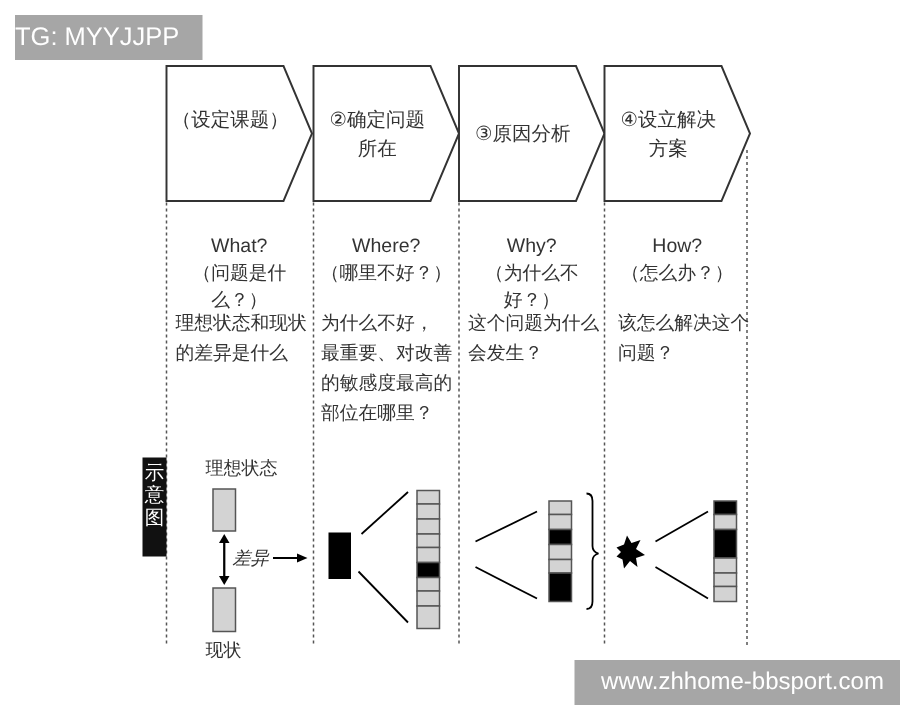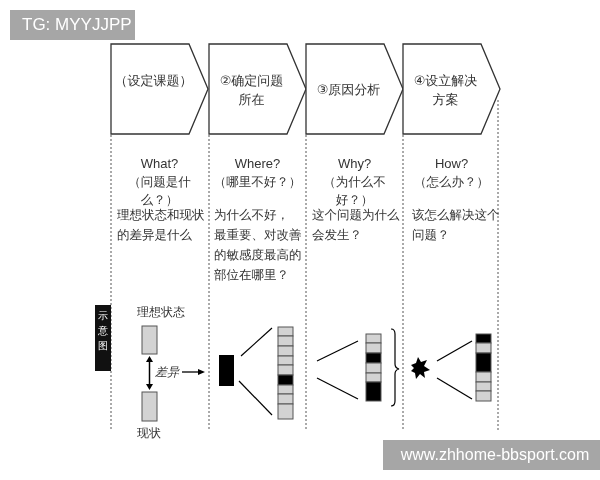--- a/index.html
+++ b/index.html
@@ -1,28 +1,28 @@
 <!DOCTYPE html>
 <html><head>
 <meta charset="utf-8">
 <style>
   html, body { margin:0; padding:0; }
   body { width:600px; height:480px; background:#ffffff; position:relative; overflow:hidden;
          font-family:"DejaVu Sans", sans-serif; color:#333; }
   .wm-top { position:absolute; left:10px; top:10px; width:125px; height:30px; background:#a6a6a6;
-            color:#fff; font-family:"Liberation Sans", sans-serif; font-size:17px; line-height:30px; padding-left:12px; box-sizing:border-box; }
+            color:#fff; font-family:"Liberation Sans", sans-serif; font-size:17px; line-height:30px; box-sizing:border-box; }
   .wm-bot { position:absolute; left:366px; top:440px; width:224px; height:30px; background:#a6a6a6;
             color:#fff; font-family:"Liberation Sans", sans-serif; font-size:16px; line-height:30px; text-align:center;margin-left:17px; }
   svg.diagram { position:absolute; left:0; top:0; }
   .step-label { position:absolute; font-size:13px; line-height:19px; text-align:center; color:#333; }
   .q { position:absolute; font-size:12.5px; line-height:18px; text-align:center; color:#333; }
   .q .en { font-family:"Liberation Sans", sans-serif; font-size:13px; }
   .desc { position:absolute; font-size:12.5px; line-height:20px; color:#333; }
   .tag { position:absolute; left:95px; top:305px; width:16px; height:66px; background:#111; color:#fff;
-         font-size:10px; line-height:15px; text-align:center; padding-top:3px; box-sizing:border-box; }
+         font-size:13px; line-height:15px; text-align:center; padding-top:3px; box-sizing:border-box; }
   .small { position:absolute; font-size:12px; color:#333; }
 </style>
 </head>
 <body>
 
 <div class="wm-top">TG: MYYJJPP</div>
 
 <svg class="diagram" width="600" height="480">
 
   <g fill="#fff" stroke="#333" stroke-width="1.3">

